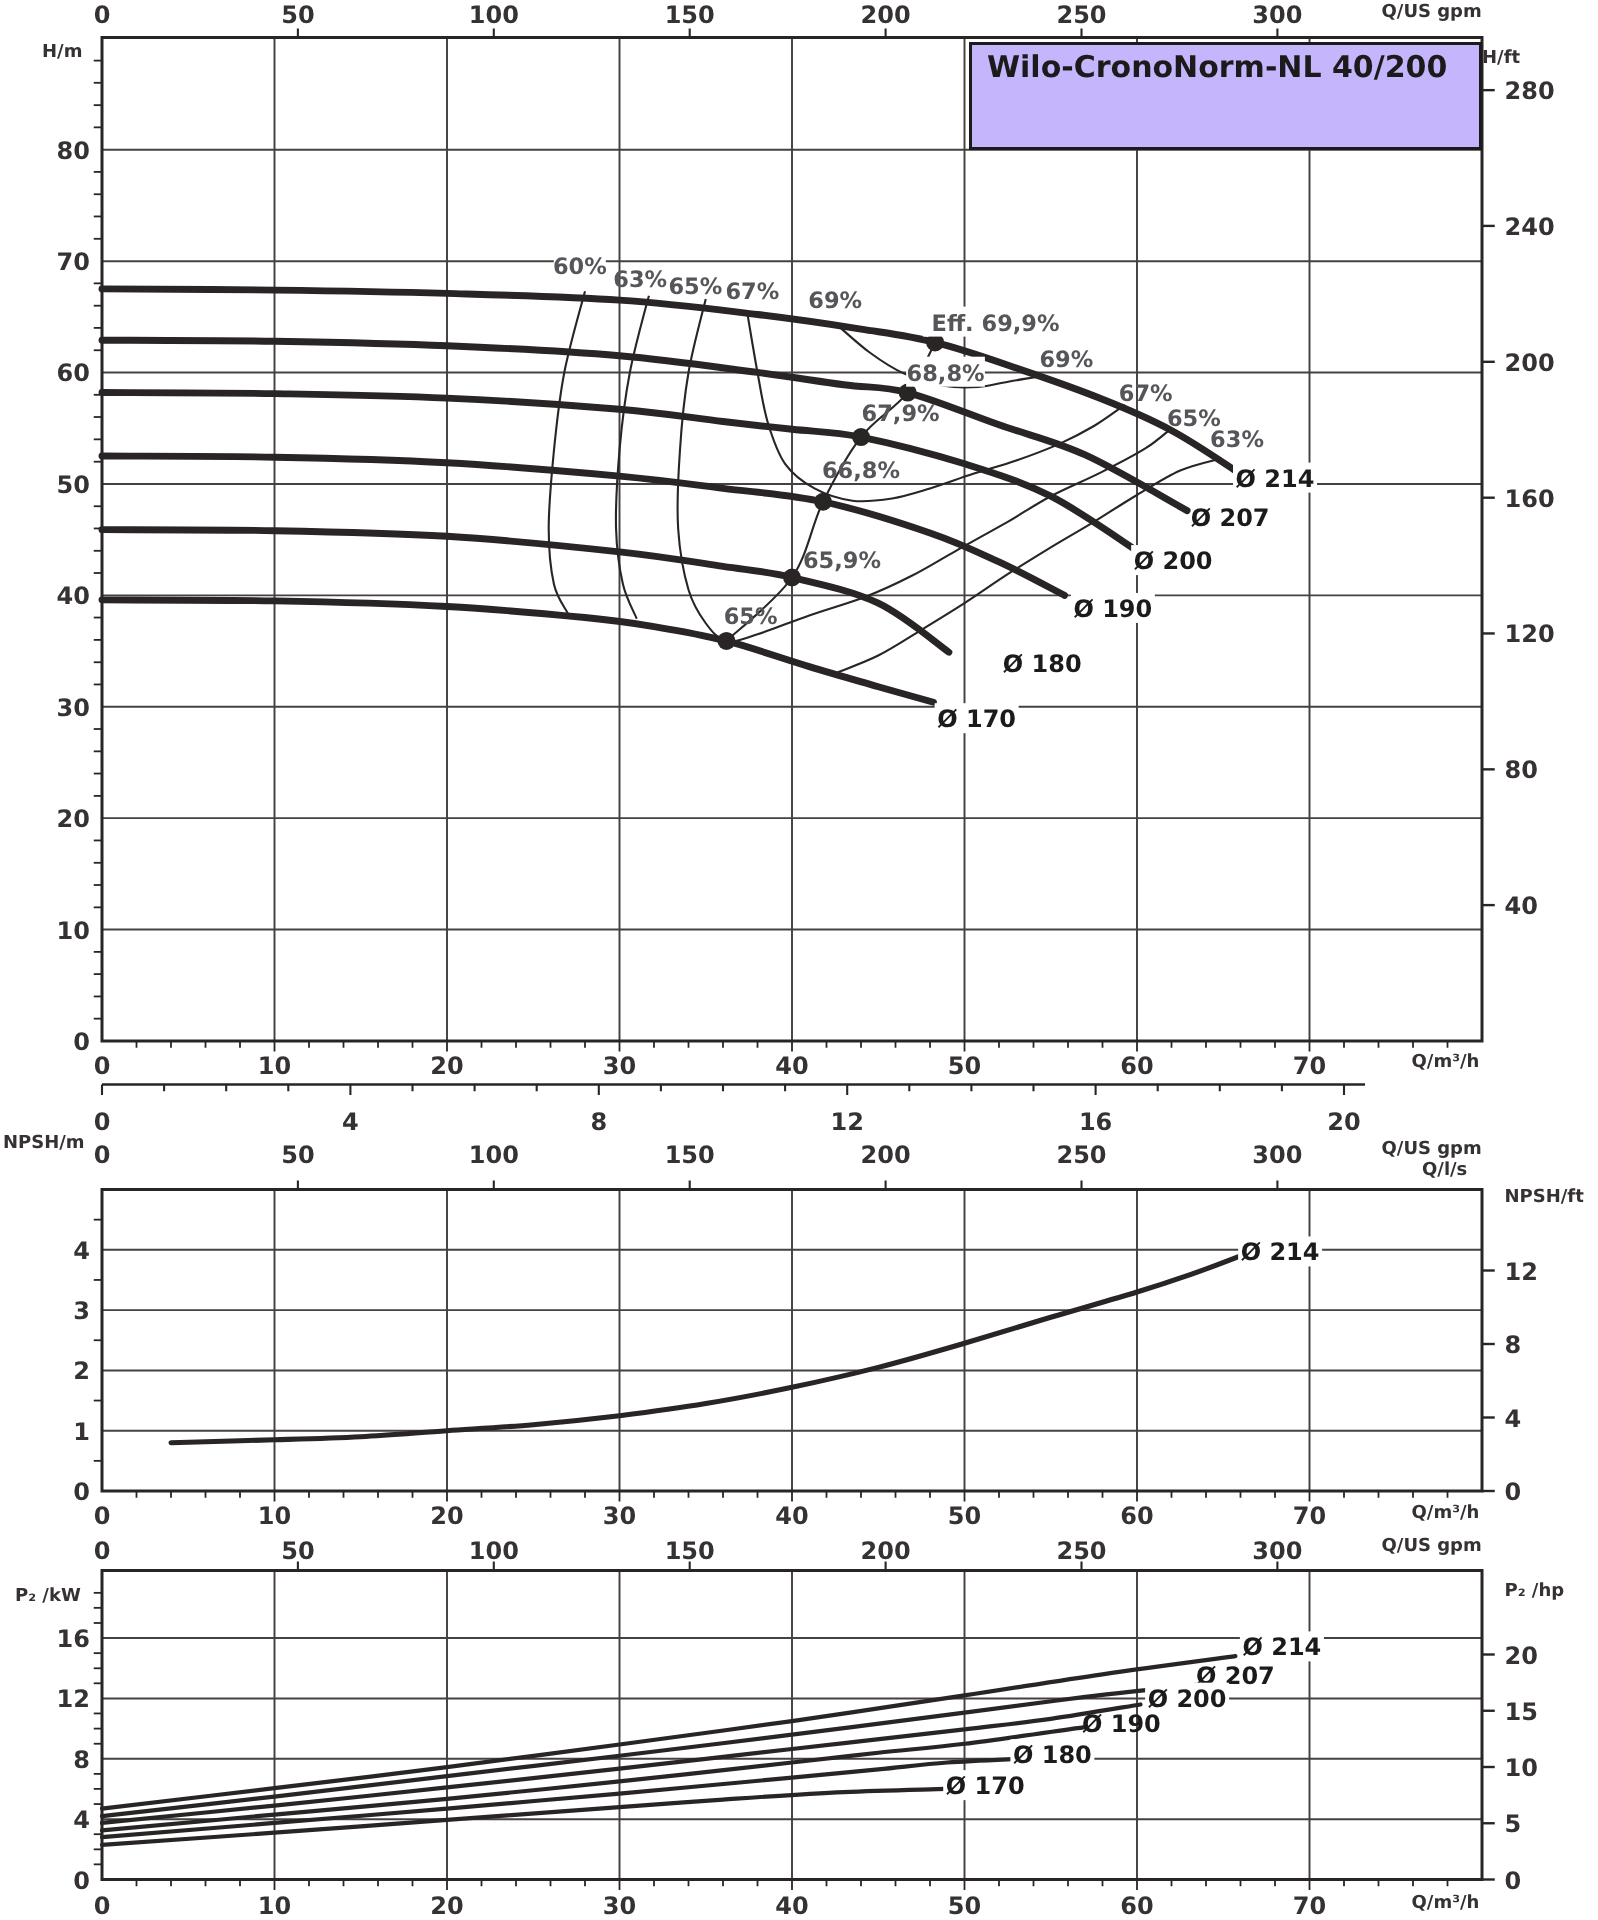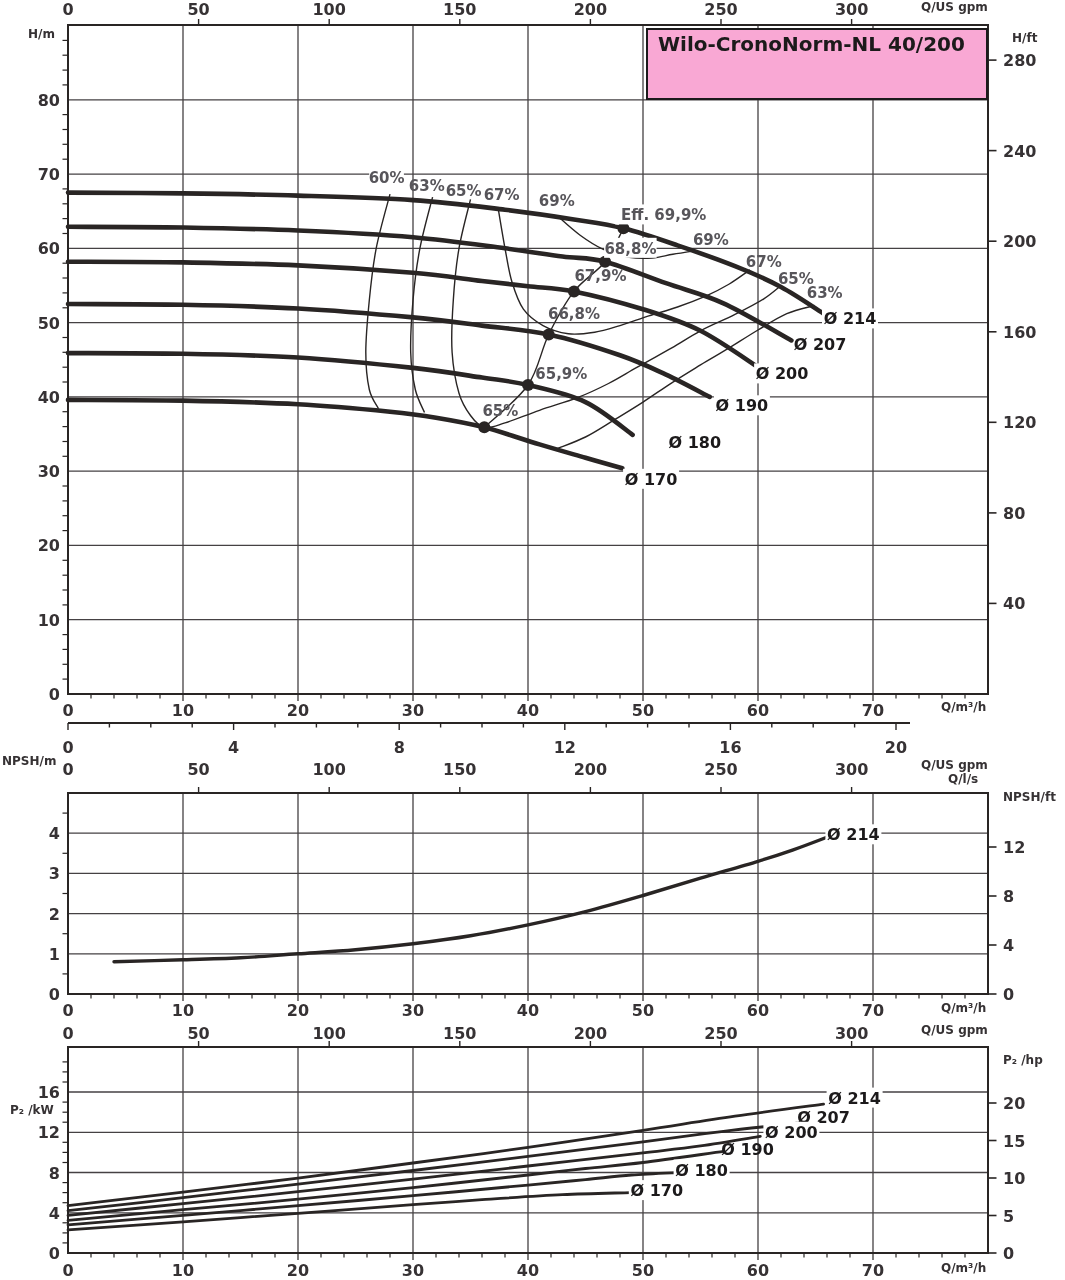--- a/index.html
+++ b/index.html
@@ -1,20 +1,20 @@
 <!DOCTYPE html>
 <html><head>
 <meta charset="utf-8">
 <style>
   html,body{margin:0;padding:0;background:#ffffff;}
   #page{position:relative;width:1065px;height:1280px;background:#fff;overflow:hidden;
         font-family:"DejaVu Sans",sans-serif;}
   #charts{position:absolute;left:0;top:0;}
   .unit{position:absolute;font-weight:700;font-size:12px;color:#363234;white-space:nowrap;}
-  #titlebox{position:absolute;left:646px;top:28px;width:342px;height:72px;background:#f9a8d4;
+  #titlebox{position:absolute;left:646px;top:28px;width:342px;height:72px;background:#c4b5fd;
             border:2px solid #1c1a1b;box-sizing:border-box;padding:2px 0 0 10px;z-index:5;}
   .t1{font-size:20px;font-weight:700;color:#1c1a1b;line-height:25px;}
   .t2{font-size:15.5px;color:#1c1a1b;line-height:21px;}
   text{font-family:"DejaVu Sans",sans-serif;}
   .tick{font-size:16px;font-weight:700;fill:#363234;}
   .eff{font-size:15px;font-weight:700;fill:#57555a;}
   .imp{font-size:16px;font-weight:700;fill:#1c1a1b;}
 </style>
 </head>
 <body>
@@ -450,25 +450,25 @@
         <rect x="628.8" y="1180.1" width="56.0" height="20" fill="#fff"></rect>
         <text x="656.8" y="1196.1" class="imp" text-anchor="middle">Ø 170</text>
       </g>
     </svg>
 
   <div id="titlebox">
     <div class="t1">Wilo-CronoNorm-NL 40/200</div>
   </div>
 
   <div class="unit" style="left:28px;top:27px">H/m</div>
-  <div class="unit" style="left:1012px;top:31px">H/ft</div>
+  <div class="unit" style="left:988px;top:31px">H/ft</div>
   <div class="unit" style="left:921px;top:0px">Q/US gpm</div>
   <div class="unit" style="left:941px;top:700px">Q/m³/h</div>
   <div class="unit" style="left:948px;top:772px">Q/l/s</div>
   <div class="unit" style="left:921px;top:758px">Q/US gpm</div>
   <div class="unit" style="left:2px;top:754px">NPSH/m</div>
   <div class="unit" style="left:1003px;top:790px">NPSH/ft</div>
   <div class="unit" style="left:941px;top:1001px">Q/m³/h</div>
   <div class="unit" style="left:921px;top:1023px">Q/US gpm</div>
-  <div class="unit" style="left:10px;top:1103px">P₂ /kW</div>
+  <div class="unit" style="left:10px;top:1056px">P₂ /kW</div>
   <div class="unit" style="left:1003px;top:1053px">P₂ /hp</div>
   <div class="unit" style="left:941px;top:1261px">Q/m³/h</div>
 </div>
 
 </body></html>

